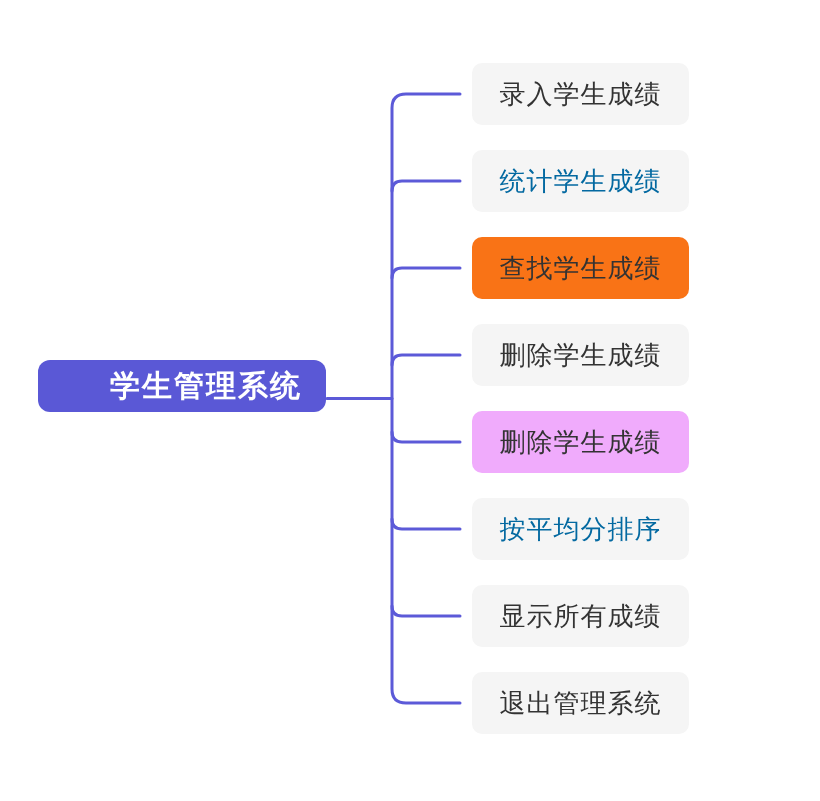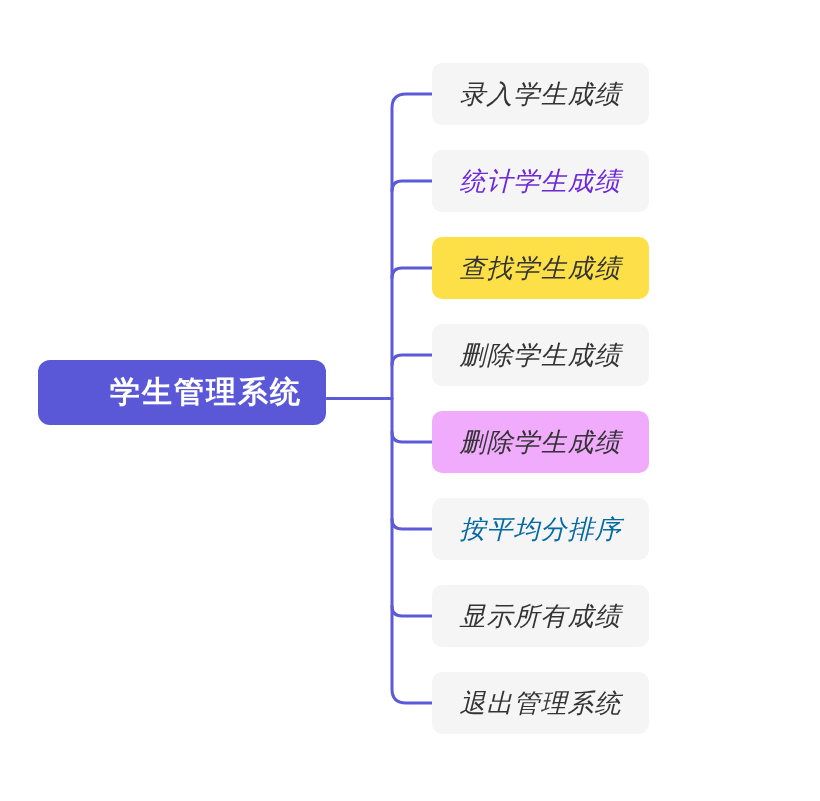--- a/index.html
+++ b/index.html
@@ -27,52 +27,51 @@
     fill: none;
     stroke: #5c5ad8;
     stroke-width: 3;
     stroke-linecap: round;
   }
   .root-node {
     position: absolute;
     left: 38px;
     top: 360px;
     width: 288px;
-    height: 65px;
+    height: 52px;
     background: #5a58d6;
     border-radius: 12px;
     color: #ffffff;
     font-size: 30px;
     font-weight: 600;
     letter-spacing: 2px;
     display: flex;
     align-items: center;
     justify-content: center;
     box-sizing: border-box;
     cursor: pointer;
     user-select: none;
     padding-left: 48px;
   }
   .child-node {
     position: absolute;
-    left: 432px;
+    left: 472px;
     width: 217px;
     height: 62px;
     background: #f5f5f5;
     border-radius: 10px;
     color: #333333;
     font-size: 26px;
     letter-spacing: 1px;
     display: flex;
     align-items: center;
     justify-content: center;
     box-sizing: border-box;
     cursor: pointer;
     user-select: none;
-    font-style: italic;
   }
   .child-node.n1 { top: 63px; }
   .child-node.n2 { top: 150px; }
   .child-node.n3 { top: 237px; }
   .child-node.n4 { top: 324px; }
   .child-node.n5 { top: 411px; }
   .child-node.n6 { top: 498px; }
   .child-node.n7 { top: 585px; }
   .child-node.n8 { top: 672px; }
 </style>
@@ -92,21 +91,21 @@
     <path d="M 460 442 L 402 442 Q 392 442 392 432" stroke="#5c5ad8"></path>
     <path d="M 460 529 L 402 529 Q 392 529 392 519" stroke="#5c5ad8"></path>
     <path d="M 460 616 L 402 616 Q 392 616 392 606" stroke="#5c5ad8"></path>
 
     <path d="M 327 398.5 L 392 398.5" stroke="#5c5ad8"></path>
   </svg>
 
   <div class="root-node" style="background-color: rgb(90, 88, 214); color: rgb(255, 255, 255);">学生管理系统</div>
 
   <div class="child-node n1" style="background-color: rgb(245, 245, 245); color: rgb(51, 51, 51);">录入学生成绩</div>
-  <div class="child-node n2" style="background-color: rgb(245, 245, 245); color: #6d28d9;">统计学生成绩</div>
-  <div class="child-node n3" style="background-color: #fde047; color: rgb(51, 51, 51);">查找学生成绩</div>
+  <div class="child-node n2" style="background-color: rgb(245, 245, 245); color: #0369a1;">统计学生成绩</div>
+  <div class="child-node n3" style="background-color: #f97316; color: rgb(51, 51, 51);">查找学生成绩</div>
   <div class="child-node n4" style="background-color: rgb(245, 245, 245); color: rgb(51, 51, 51);">删除学生成绩</div>
   <div class="child-node n5" style="background-color: #f0abfc; color: rgb(51, 51, 51);">删除学生成绩</div>
   <div class="child-node n6" style="background-color: rgb(245, 245, 245); color: #0369a1;">按平均分排序</div>
   <div class="child-node n8" style="background-color: rgb(245, 245, 245); color: rgb(51, 51, 51);">退出管理系统</div>
   <div class="child-node n7" style="background-color: rgb(245, 245, 245); color: rgb(51, 51, 51);">显示所有成绩</div>
 
 </div>
 
 </body></html>

